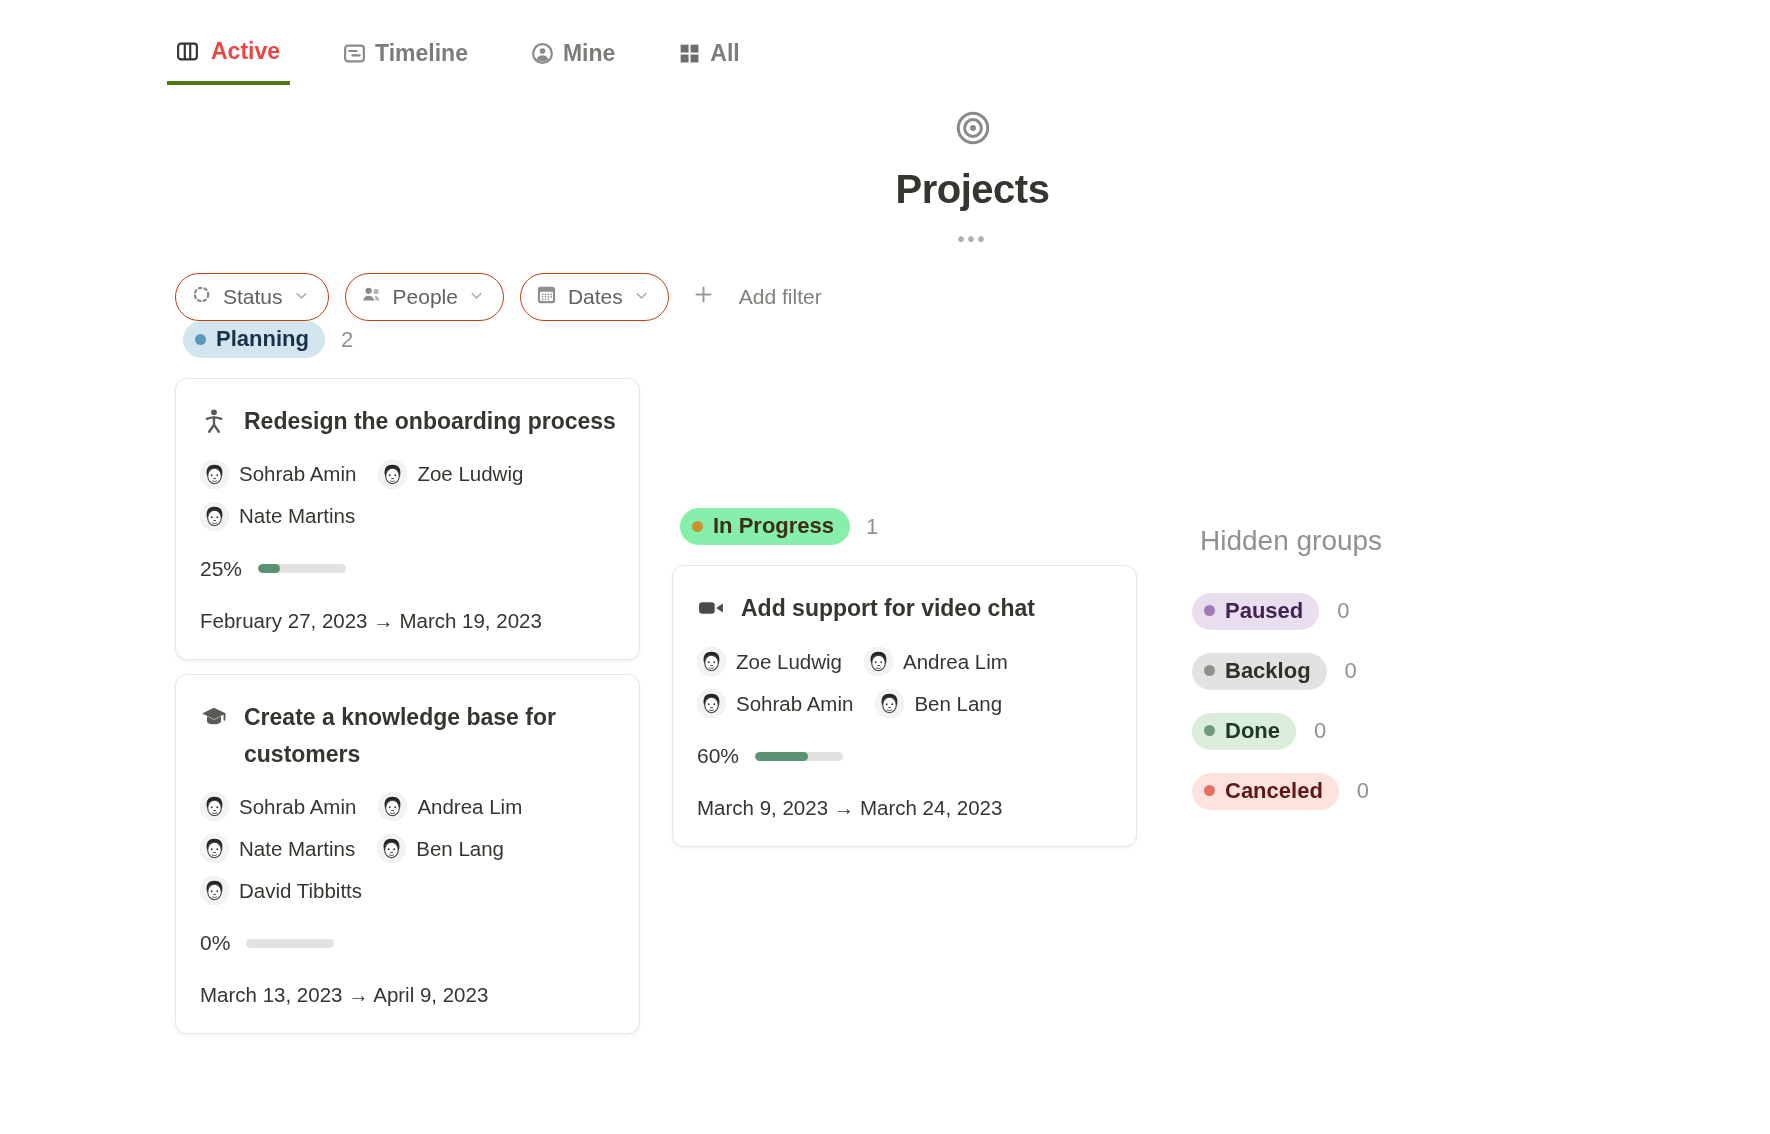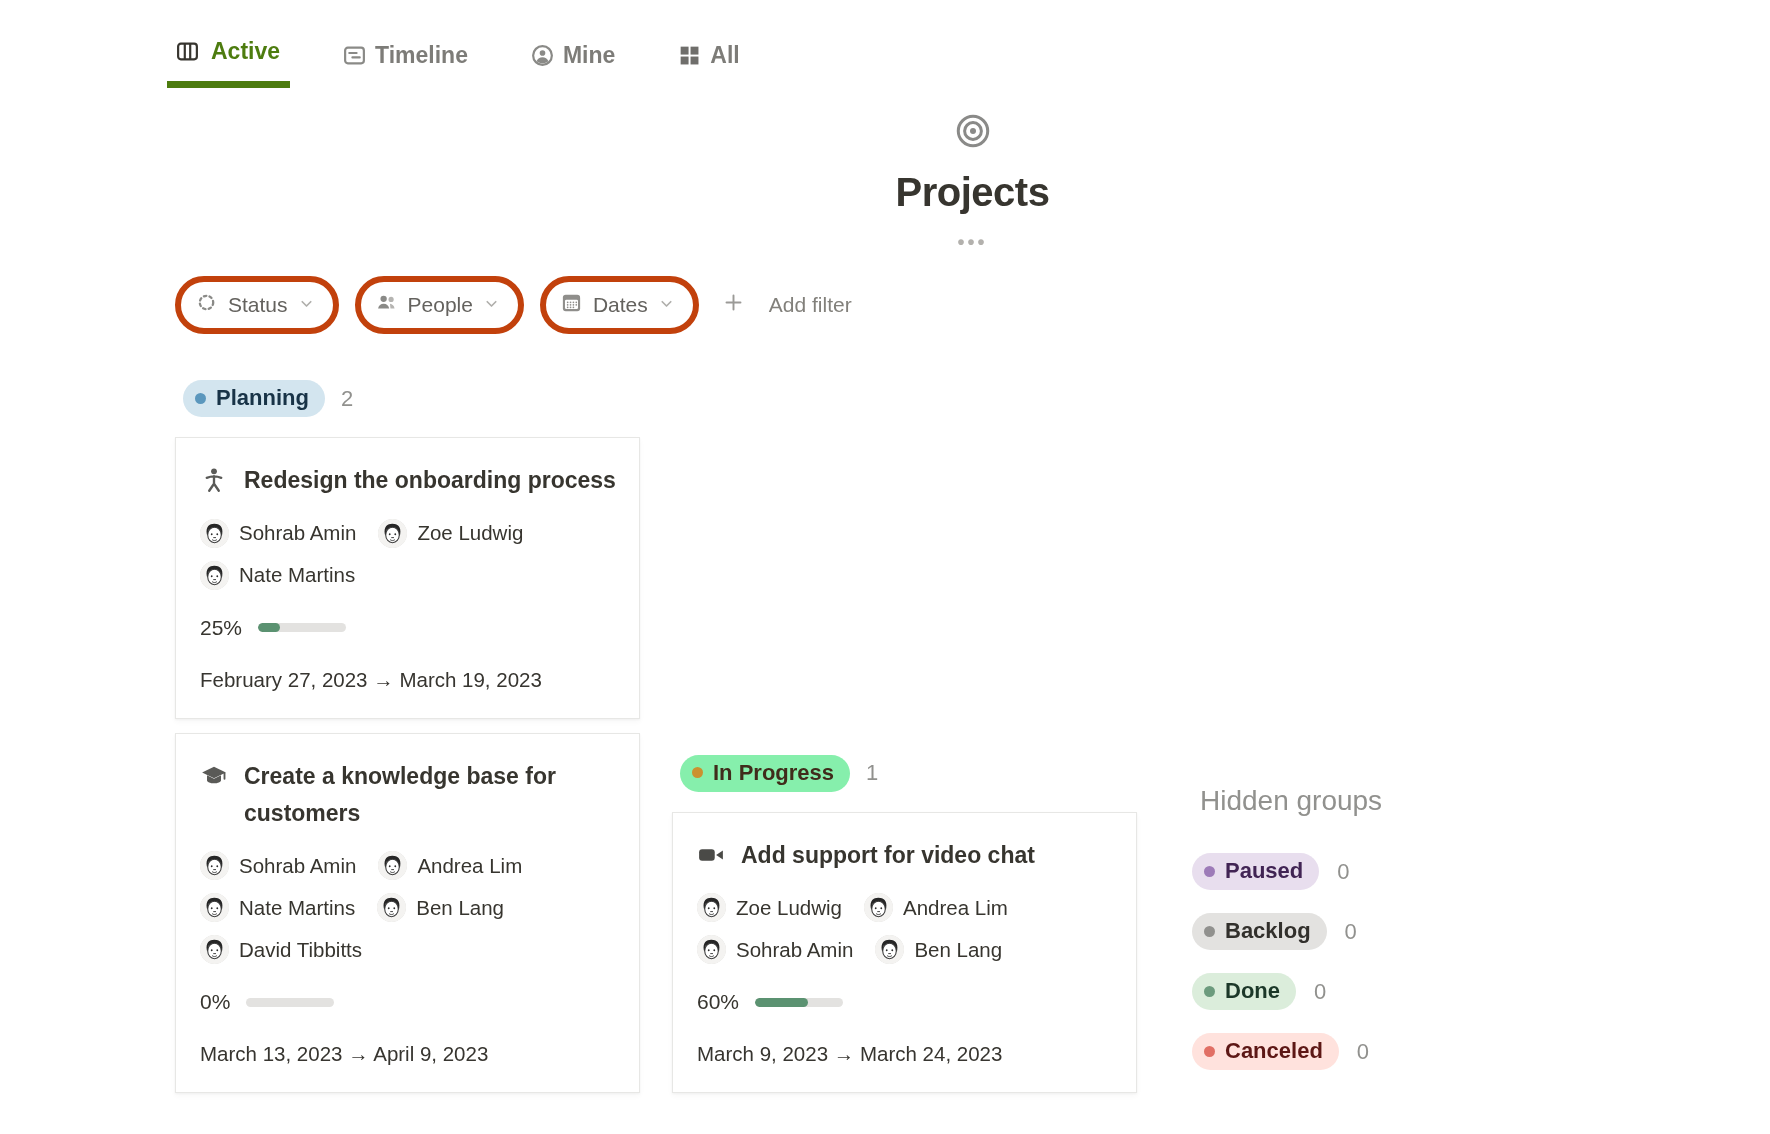--- a/index.html
+++ b/index.html
@@ -5,47 +5,47 @@
   * { margin:0; padding:0; box-sizing:border-box; }
   html,body { width:1770px; height:1134px; background:#ffffff; overflow:hidden;
               font-family:"Liberation Sans", sans-serif; color:#37352f; }
   .page { padding:28px 0 0 175px; }
 
   
   .tabs { display:flex; align-items:center; gap:44px; }
   .tab { display:flex; align-items:center; gap:11px; font-size:23px; font-weight:600;
          color:#7d7c78; padding:10px 10px 16px 8px; margin-left:-8px; cursor:pointer; }
   .tab + .tab { margin-left:0;gap:8px; }
-  .tab.active { color:#4d7c0f; border-bottom:7px solid #4d7c0f; }
+  .tab.active { color:#ef4444; border-bottom:4px solid #4d7c0f; }
   .tab svg { display:block; }
 
   
   .title-row { display:flex; align-items:center; gap:16px; margin-top:24px;flex-direction:column; }
   .page-title { font-size:40px; font-weight:700; letter-spacing:-0.5px; }
   .more-dots { color:#b3b1ad; font-size:20px; letter-spacing:3px; font-weight:700; padding:0 4px; cursor:pointer; }
 
   
   .filter-row { display:flex; align-items:center; gap:16px; margin-top:22px; }
-  .filter-pill { display:flex; align-items:center; gap:10px; border:6px solid #c2410c;
+  .filter-pill { display:flex; align-items:center; gap:10px; border:1px solid #c2410c;
                  border-radius:999px; padding:9px 18px 9px 14px; font-size:21px; color:#64625e;
                  background:#fff; cursor:pointer; }
   .add-filter { display:flex; align-items:center; gap:25px; font-size:21px; color:#82807b;
                 margin-left:8px; cursor:pointer; }
 
   
-  .board { display:flex; align-items:flex-end; margin-top:46px; }
+  .board { display:flex; align-items:center; }
   .column { width:465px; flex:none; }
   .column + .column { margin-left:32px; }
   .group-header { display:flex; align-items:center; margin-bottom:20px; padding-left:8px; }
   .group-pill { display:inline-flex; align-items:center; gap:10px; border-radius:999px;
                 padding:5px 16px 6px 12px; font-size:22px; font-weight:600; cursor:pointer; }
   .dot { width:11px; height:11px; border-radius:50%; flex:none; }
   .group-count { font-size:22px; color:#91918e; margin-left:16px; }
 
-  .card { background:#fff; border:1px solid #e7e7e5; border-radius:0;
+  .card { background:#fff; border:1px solid #e7e7e5; border-radius:12px;
           box-shadow:0 1px 2px rgba(15,15,15,0.04), 0 3px 6px rgba(15,15,15,0.03);
           padding:24px 16px 26px 24px; cursor:pointer; }
   .card + .card { margin-top:14px; }
   .card-title-row { display:flex; gap:16px; }
   .card-icon { flex:none; width:28px; padding-top:4px; }
   .card-title { font-size:23px; font-weight:600; line-height:1.6; color:#37352f; }
   .assignees { display:flex; flex-wrap:wrap; column-gap:22px; row-gap:13px; margin-top:20px; }
   .assignee { display:flex; align-items:center; gap:10px; }
   .avatar { width:29px; height:29px; border-radius:50%; overflow:hidden; flex:none;
             background:#f7f6f4; box-shadow:0 0 0 1px rgba(0,0,0,0.08) inset; }

